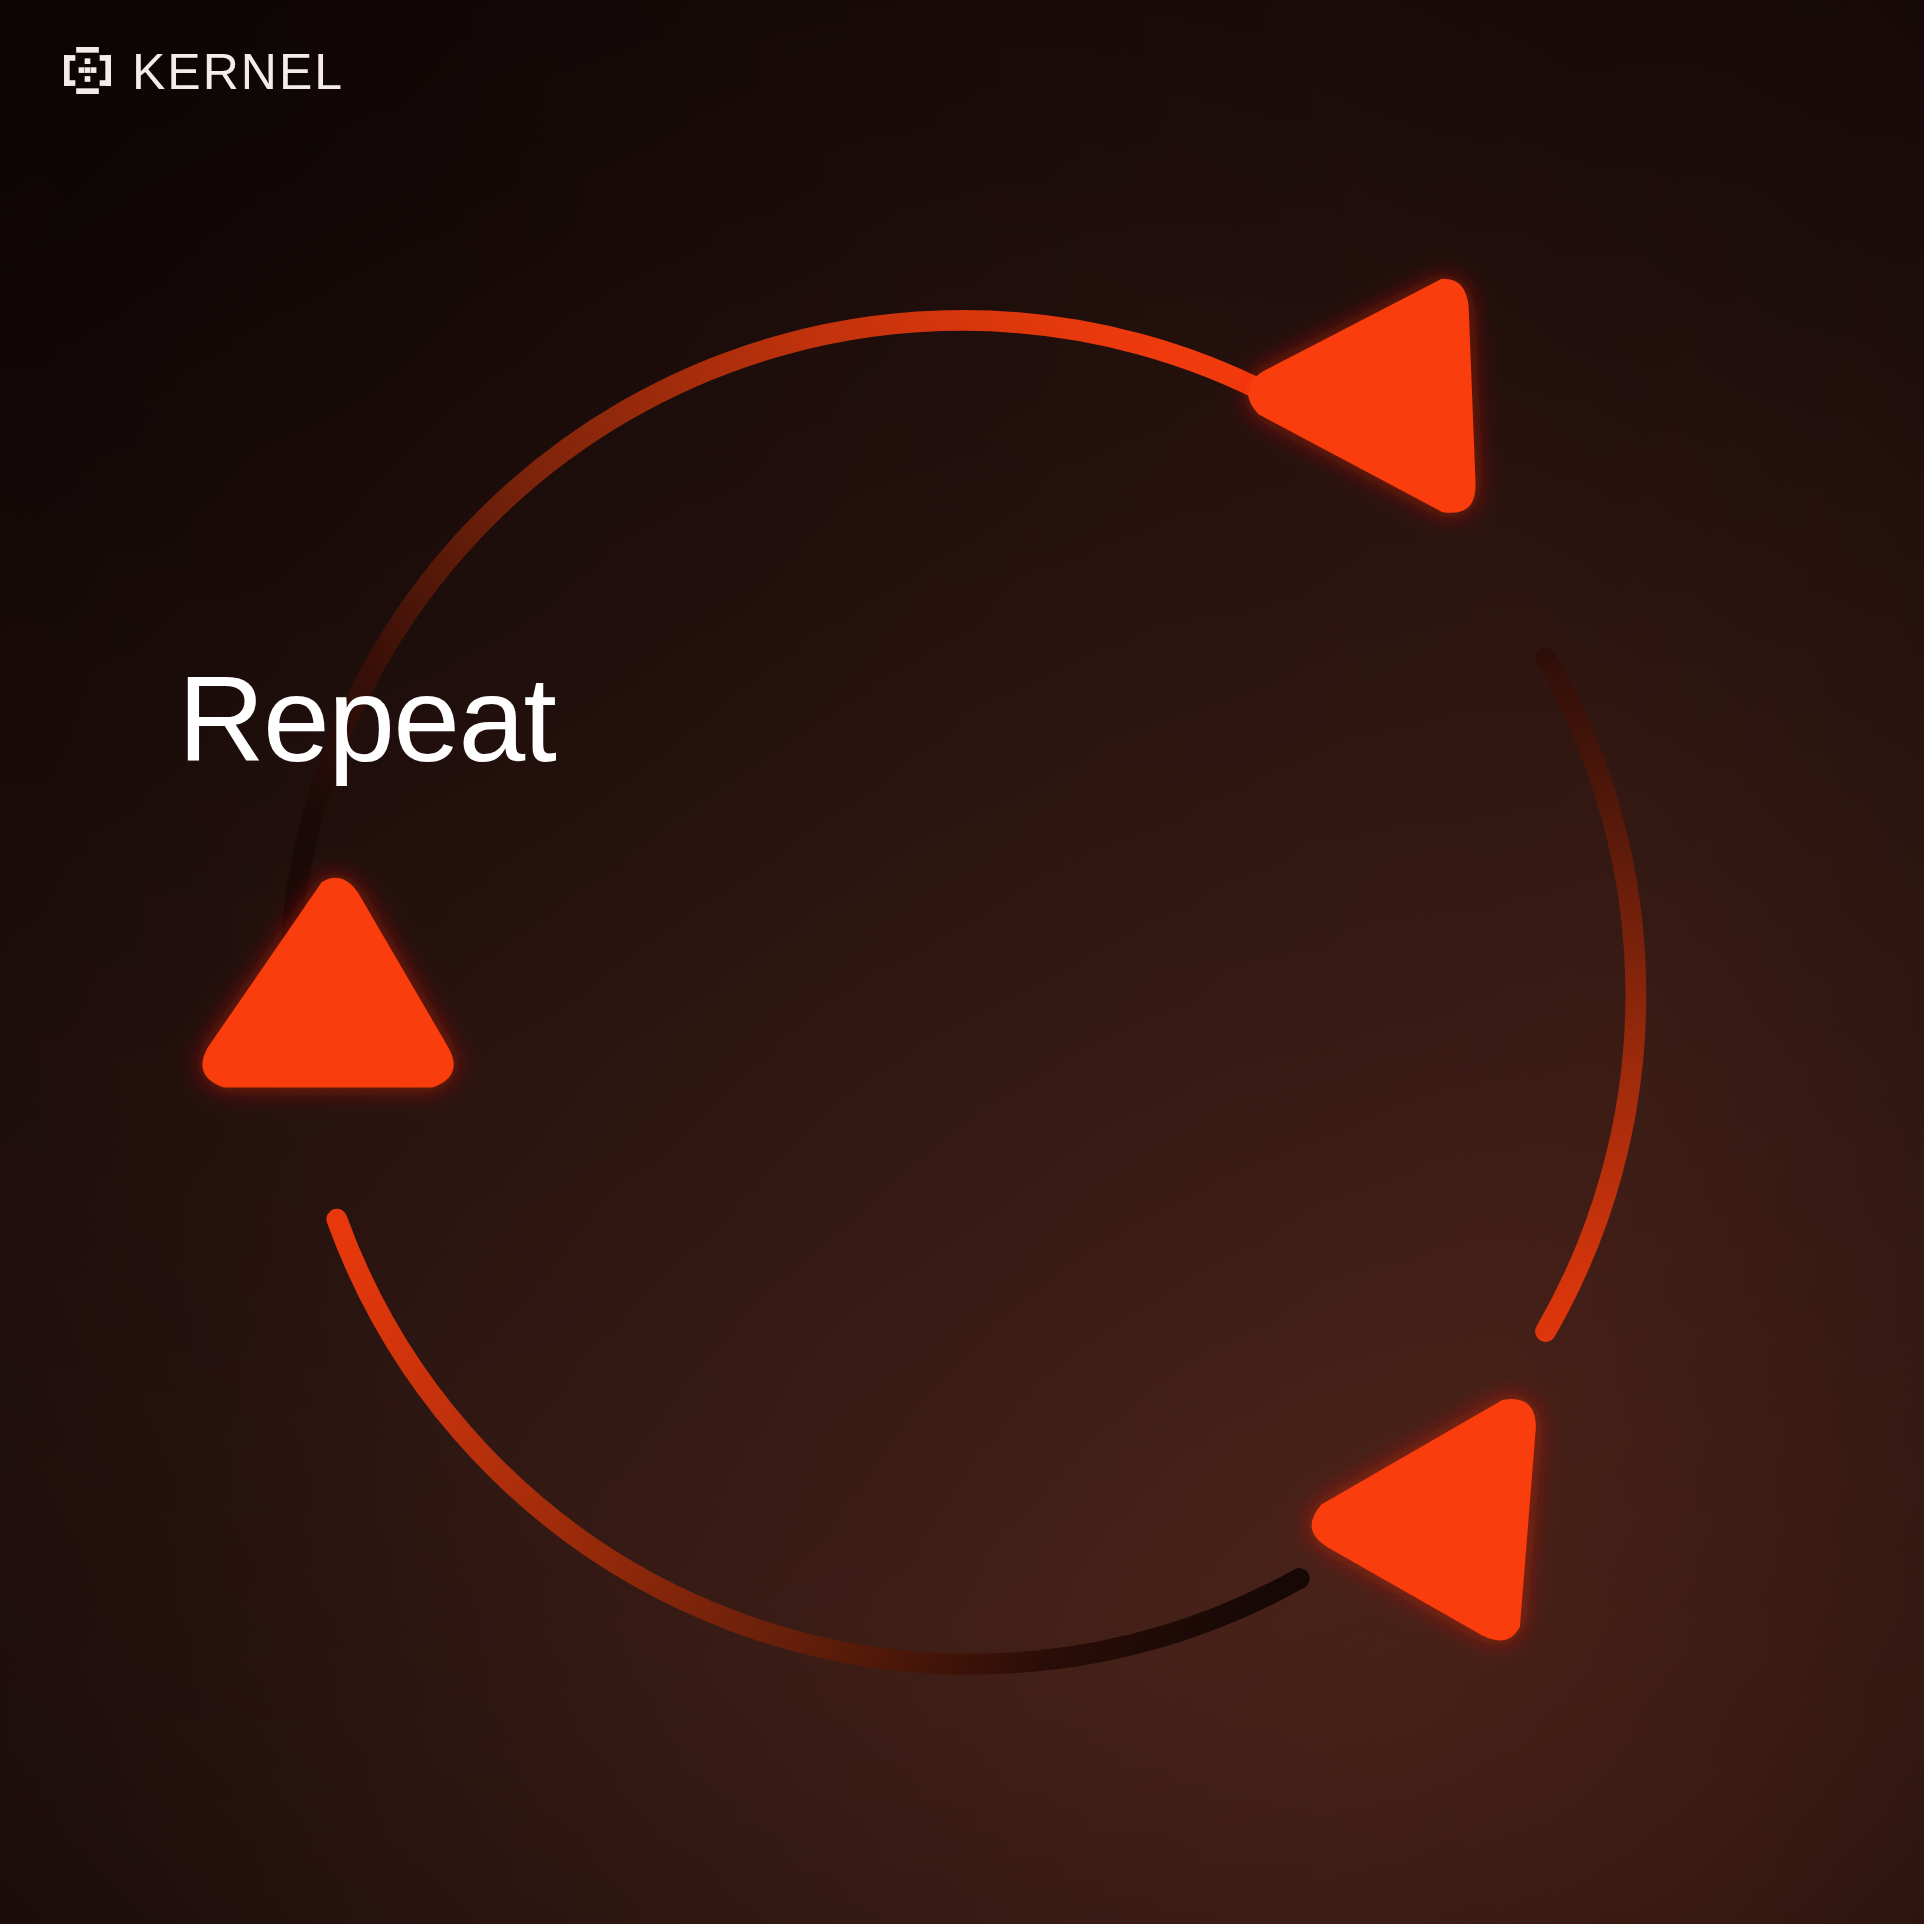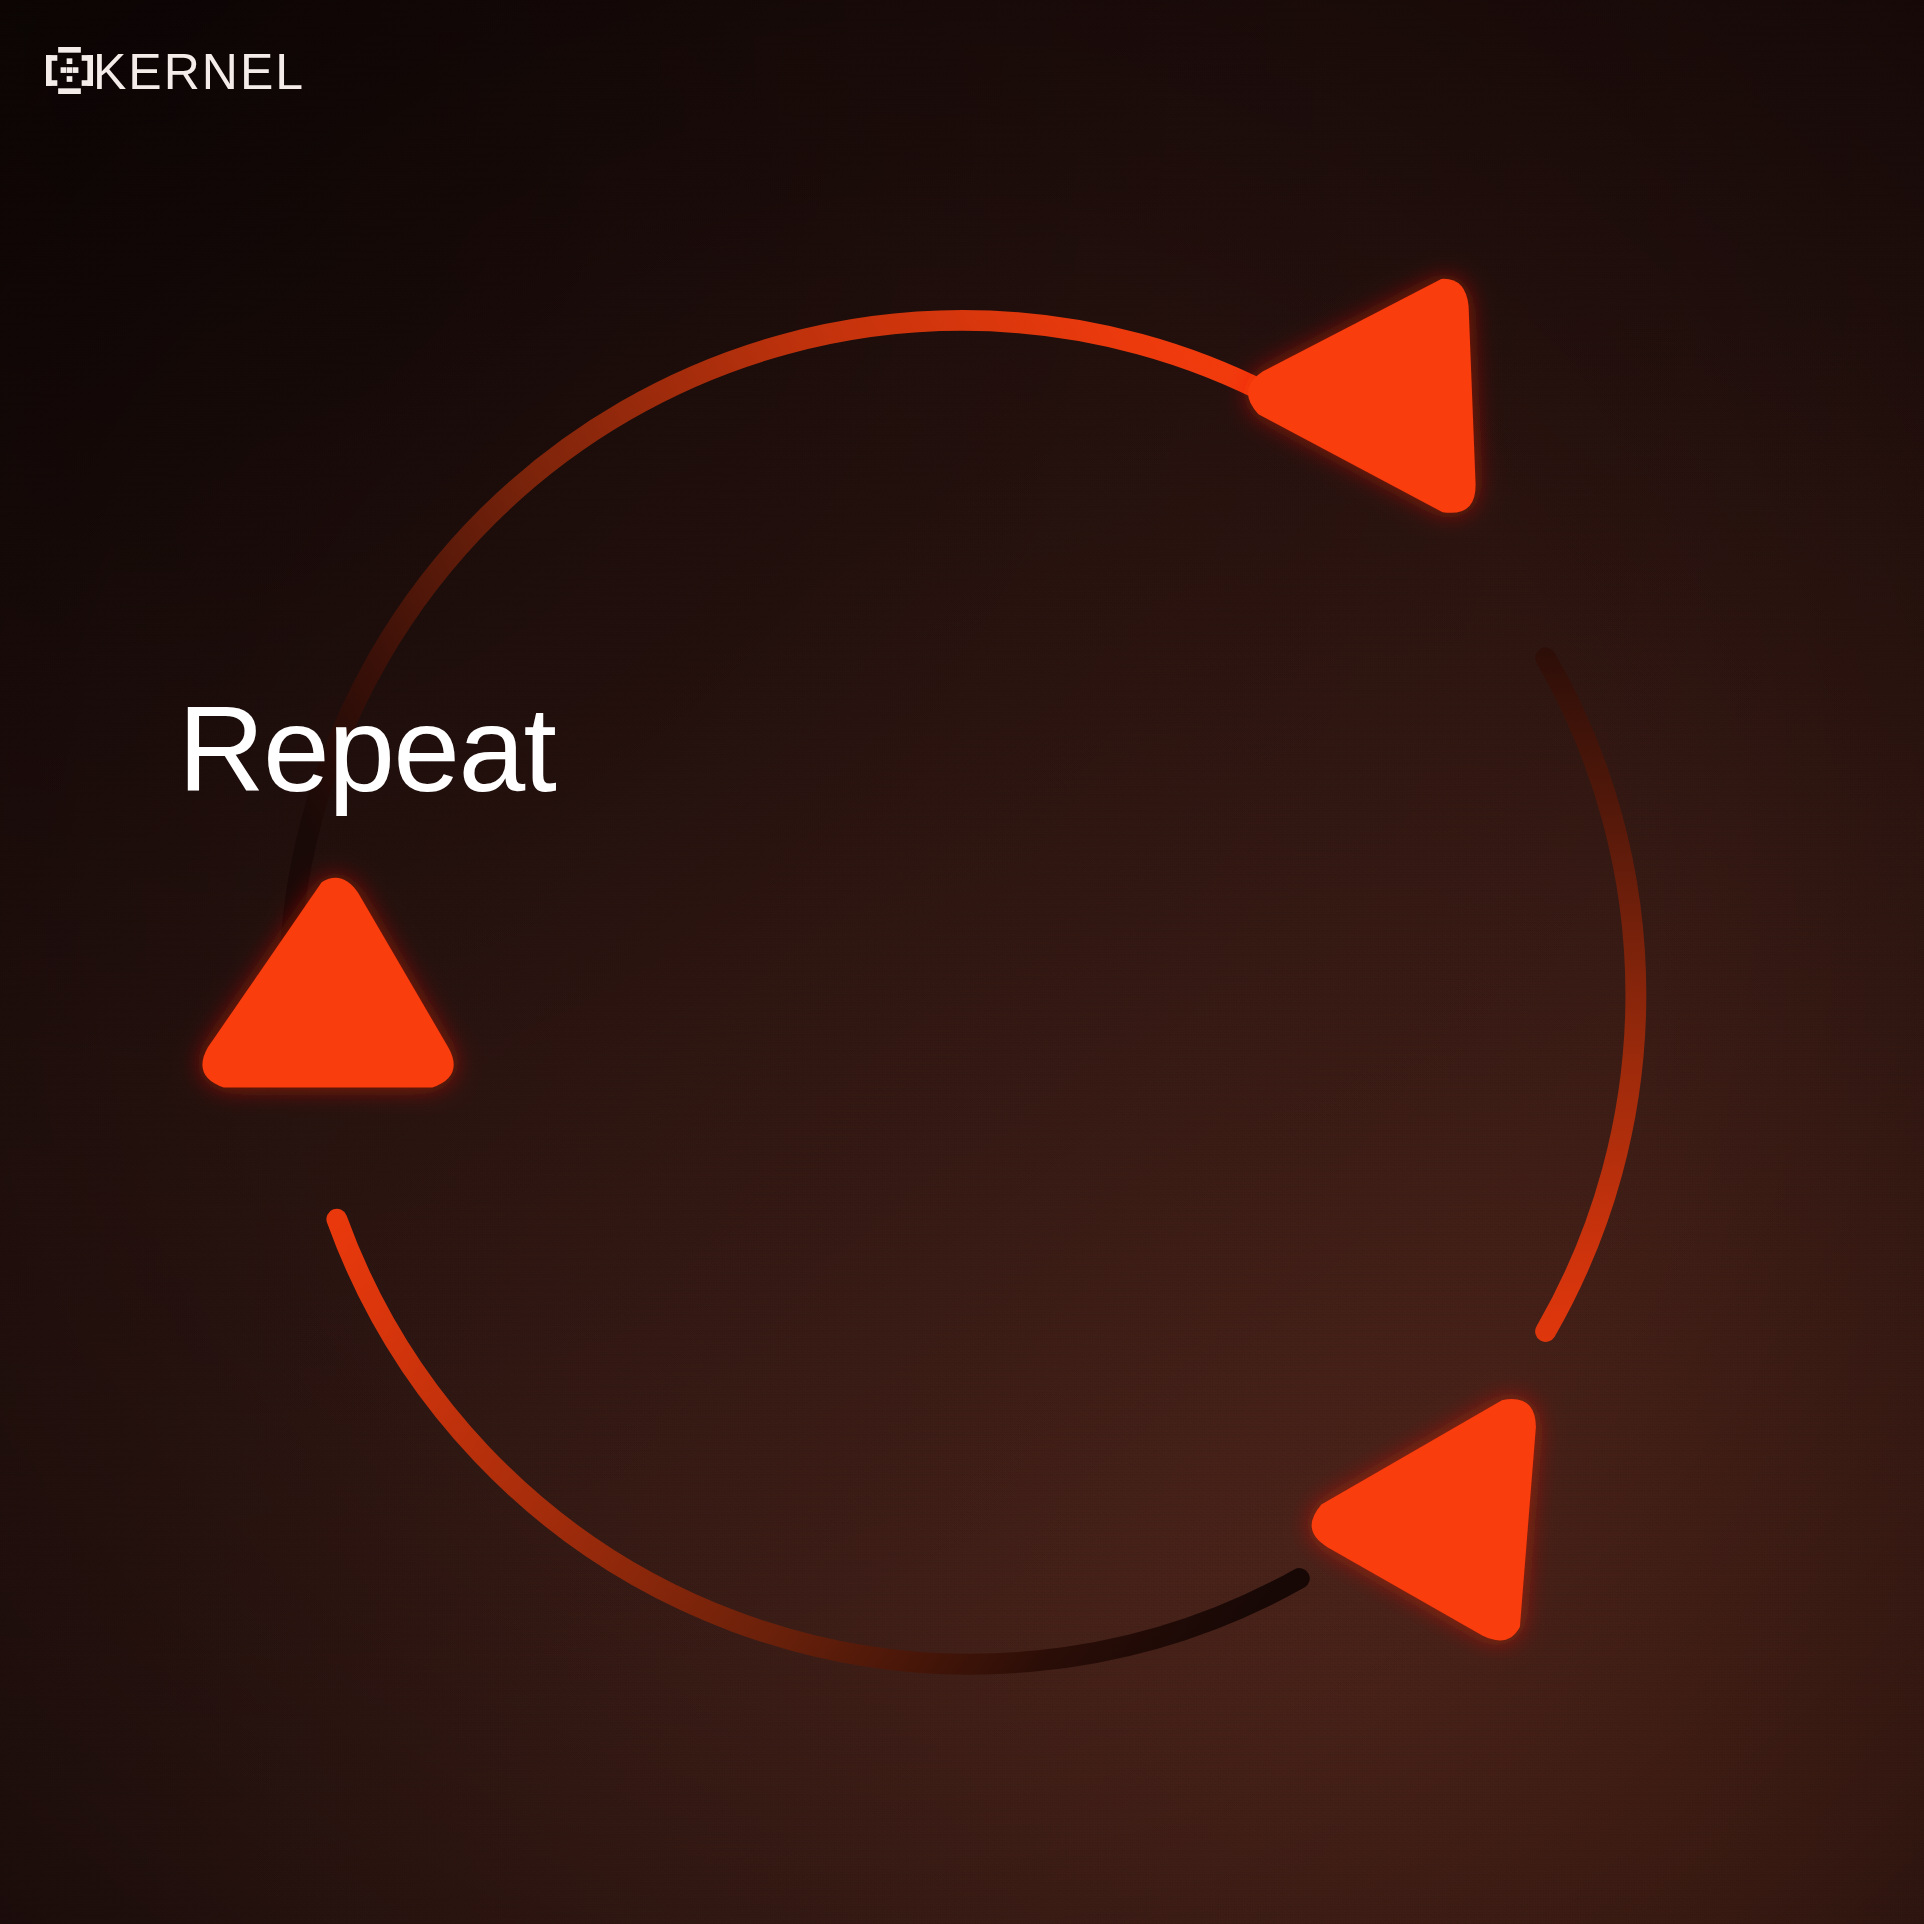--- a/index.html
+++ b/index.html
@@ -46,24 +46,25 @@
     background-image:
       repeating-linear-gradient(0deg, rgba(255,255,255,0.030) 0px, rgba(255,255,255,0.030) 0.8px, rgba(0,0,0,0.030) 0.8px, rgba(0,0,0,0.030) 1.6px),
       repeating-linear-gradient(90deg, rgba(255,255,255,0.022) 0px, rgba(255,255,255,0.022) 0.8px, rgba(0,0,0,0.026) 0.8px, rgba(0,0,0,0.026) 1.6px),
       repeating-linear-gradient(32deg, rgba(255,255,255,0.012) 0px, rgba(255,255,255,0.012) 1.6px, rgba(0,0,0,0.016) 1.6px, rgba(0,0,0,0.016) 4px);
     mix-blend-mode: overlay;
     pointer-events: none;
   }
   
   .logo {
     position: absolute;
-    left: 46px;
+    left: 64px;
     top: 47px;
     display: flex;
     align-items: center;
+    gap: 21px;
     z-index: 40;
   }
   .logo-mark { display: block; }
   .logo-word {
     color: #f3ece9;
     font-size: 50px;
     letter-spacing: 2px;
     font-weight: 400;
     line-height: 1;
     white-space: nowrap;
@@ -79,21 +80,21 @@
     position: absolute;
     color: #ffffff;
     font-size: 120px;
     font-weight: 400;
     line-height: 1;
     letter-spacing: -1.6px;
     white-space: nowrap;
     z-index: 30;
   }
   #label-restake { left: 1420px; top: 574px; }
-  #label-repeat  { left: 178px;  top: 689px; }
+  #label-repeat  { left: 178px;  top: 659px; }
   #label-earn    { left: 959px; top: 1606px; }
 </style>
 </head>
 <body>
 
 <div id="stage">
 
   <div class="bg-base"></div>
   <div class="bg-warm"></div>
   <div class="bg-vignette"></div>

